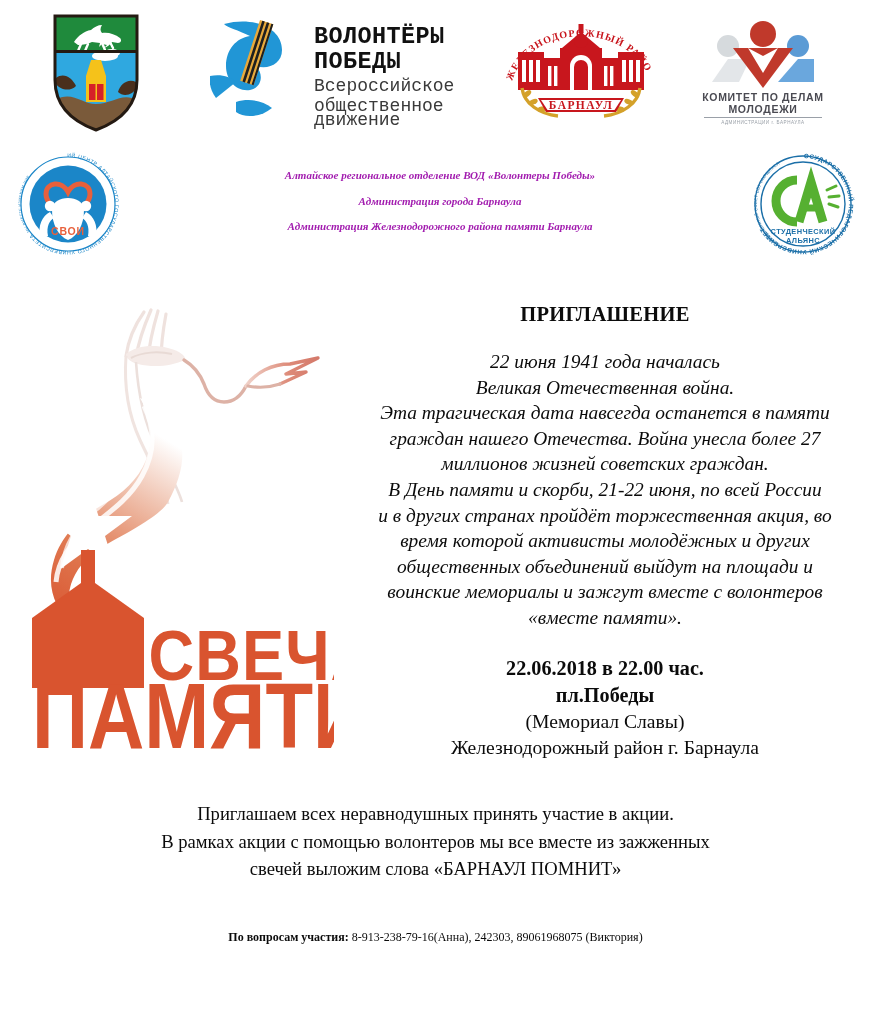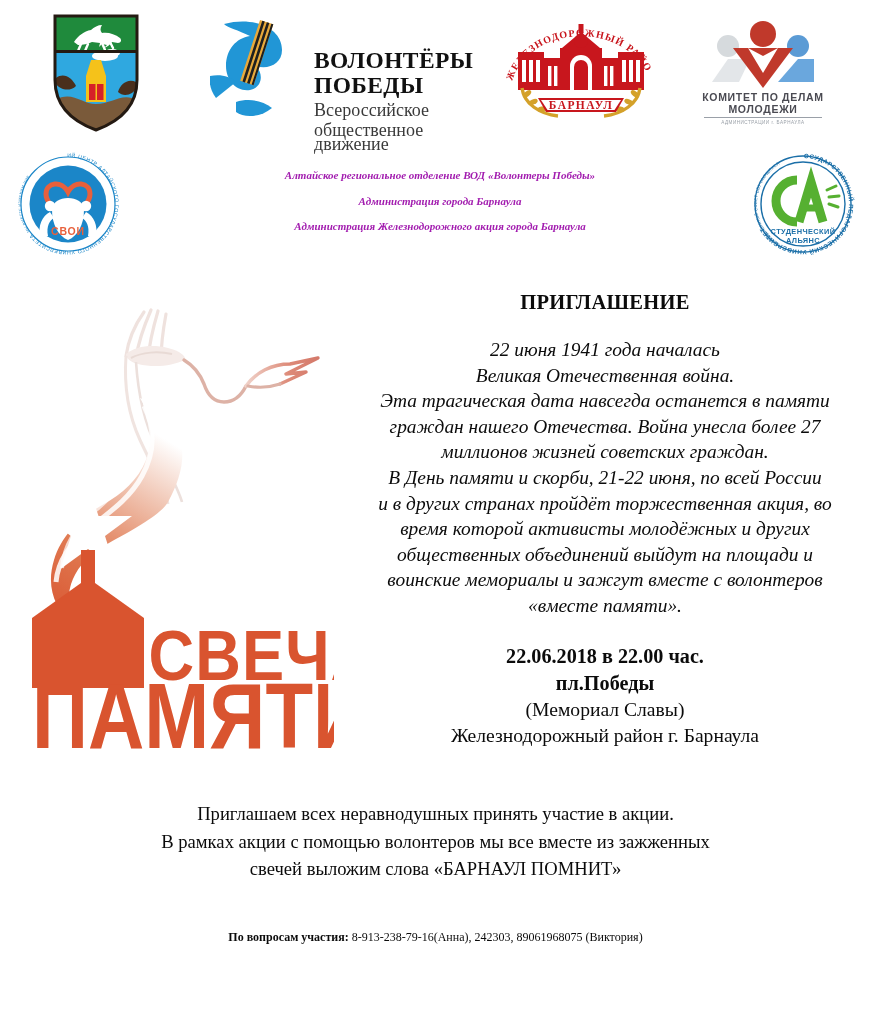--- a/index.html
+++ b/index.html
@@ -14,21 +14,21 @@
   .logo-strip{position:absolute;left:0;top:0;width:871px;height:142px;}
   .logo{position:absolute;}
 
   
   .coa{left:50px;top:12px;width:92px;height:120px;}
 
   
   .vp{left:210px;top:18px;width:280px;height:108px;}
   .vp-mark{position:absolute;left:0;top:0;width:100px;height:104px;}
   .vp-text{position:absolute;left:104px;top:6px;width:176px;
-    font-family:Liberation Serif, serif;margin-top:24px;}
+    font-family:Liberation Mono, monospace;}
   .vp-t1{font-size:23.5px;font-weight:bold;letter-spacing:.4px;line-height:25px;color:#111;}
   .vp-t2{font-size:18px;line-height:14.5px;color:#3a3a3a;margin-top:5px;}
 
   
   .zd{left:500px;top:14px;width:162px;height:112px;}
 
   
   .kdm{left:688px;top:16px;width:150px;height:112px;}
   .kdm-text{position:absolute;left:0;top:76px;width:150px;text-align:center;
     font-family:"Liberation Sans","DejaVu Sans",sans-serif;}
@@ -40,21 +40,21 @@
   .org{position:absolute;left:95px;top:163px;width:690px;text-align:center;}
   .org div{font-style:italic;font-weight:bold;font-size:11px;line-height:25.5px;
     font-family:Liberation Serif, serif;color:#a21caf;}
 
   
   .svoi{position:absolute;left:12px;top:148px;width:112px;height:112px;}
   .sa{position:absolute;left:745px;top:146px;width:116px;height:116px;}
 
   
   .invite{position:absolute;left:345px;top:286px;width:520px;text-align:center;}
-  .invite h1{margin:4px;font-size:20.5px;font-weight:bold;line-height:25px;letter-spacing:.3px;}
+  .invite h1{margin:16px;font-size:20.5px;font-weight:bold;line-height:25px;letter-spacing:.3px;}
   .invite h2{margin:2px 0 0;font-size:20.5px;font-weight:bold;line-height:26px;}
   .body-copy{margin-top:22px;font-size:19.4px;line-height:25.6px;font-style:italic;}
   .body-copy p{margin:0;}
   .event{margin-top:24px;}
   .event .bold{font-size:20.2px;font-weight:bold;line-height:27px;}
   .event .norm{font-size:19.6px;line-height:26px;}
 
   
   .candle{position:absolute;left:18px;top:288px;width:316px;height:470px;}
 
@@ -241,21 +241,21 @@
       <text x="58" y="96.5" text-anchor="middle" font-family="Liberation Sans, sans-serif" font-size="7.4" font-weight="bold" fill="#1b6fa8" letter-spacing="0.4">АЛЬЯНС</text>
       <text font-family="Liberation Sans, sans-serif" font-size="4.2" fill="#1b6fa8" letter-spacing="0.3">
         <textPath href="#saring" startOffset="75%" text-anchor="middle">ОБЪЕДИНЕННЫЙ СОВЕТ ОБУЧАЮЩИХСЯ</textPath>
       </text>
     </svg>
   </div>
 
   <div class="org">
     <div>Алтайское региональное отделение ВОД «Волонтеры Победы»</div>
     <div>Администрация города Барнаула</div>
-    <div>Администрация Железнодорожного акция города Барнаула</div>
+    <div>Администрация Железнодорожного района памяти Барнаула</div>
   </div>
 
   <div class="candle">
     <svg viewBox="0 0 316 470" width="316" height="470">
       <defs>
         <linearGradient id="flameGrad" x1="0" y1="1" x2="0.35" y2="0">
           <stop offset="0%" stop-color="#d9542f"></stop>
           <stop offset="38%" stop-color="#e07a52"></stop>
           <stop offset="72%" stop-color="#f0c3b0"></stop>
           <stop offset="100%" stop-color="#ffffff"></stop>

